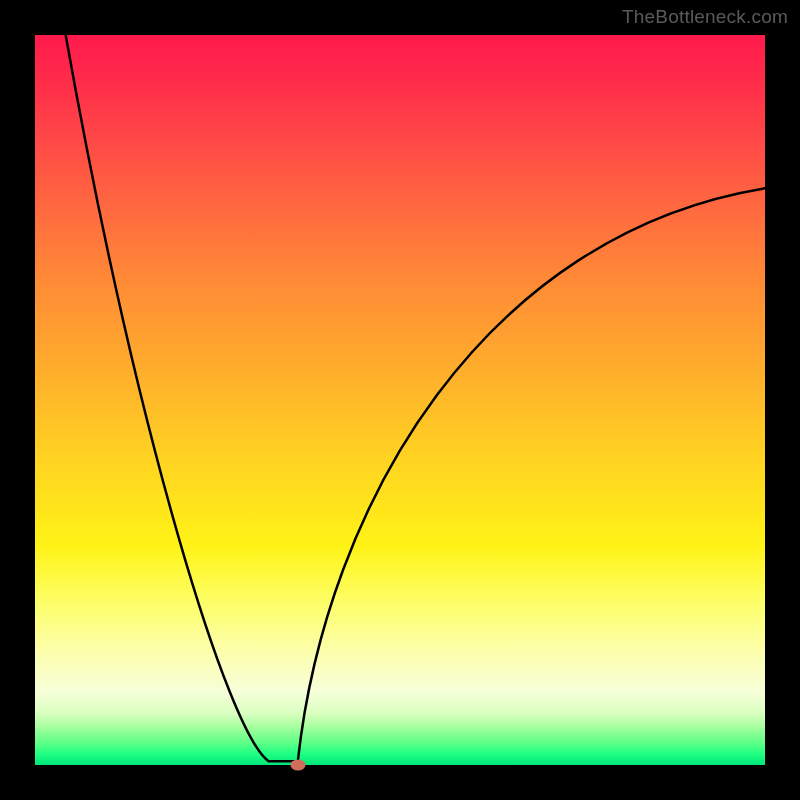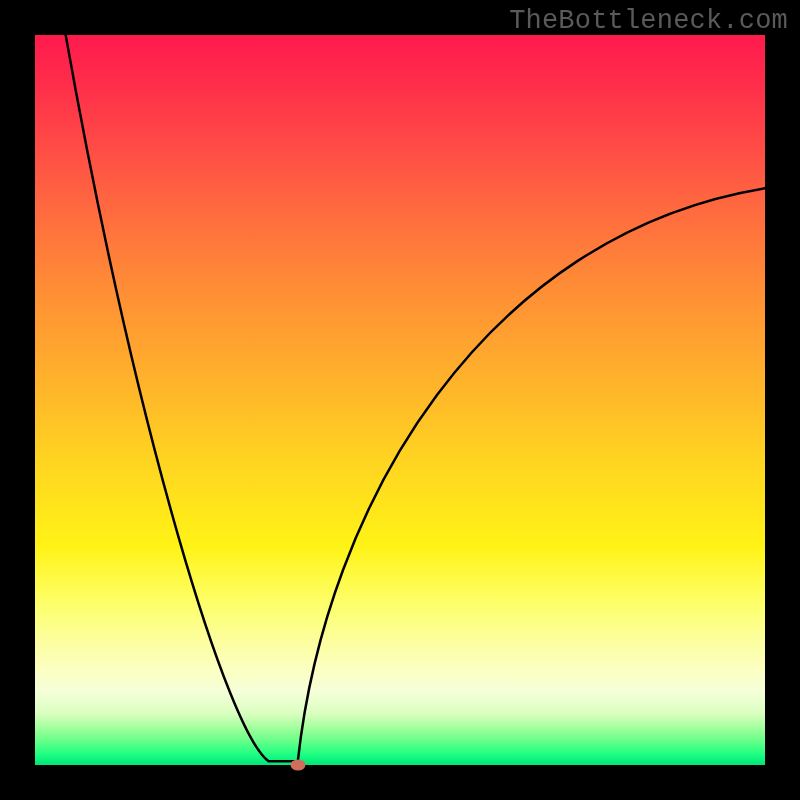--- a/index.html
+++ b/index.html
@@ -43,24 +43,23 @@
       #5cff87 97%,
       #1fff82 98.5%,
       #00e57a 100%
     );
   }
   .watermark {
     position: absolute;
     top: 6px;
     right: 12px;
     color: #5a5a5a;
-    font-size: 27px;
+    font-size: 19px;
     font-weight: 500;
     letter-spacing: 0.2px;
-    font-family: Liberation Mono, monospace;
   }
   svg.curve {
     position: absolute;
     top: 0;
     left: 0;
     width: 730px;
     height: 730px;
   }
   .marker {
     position: absolute;

